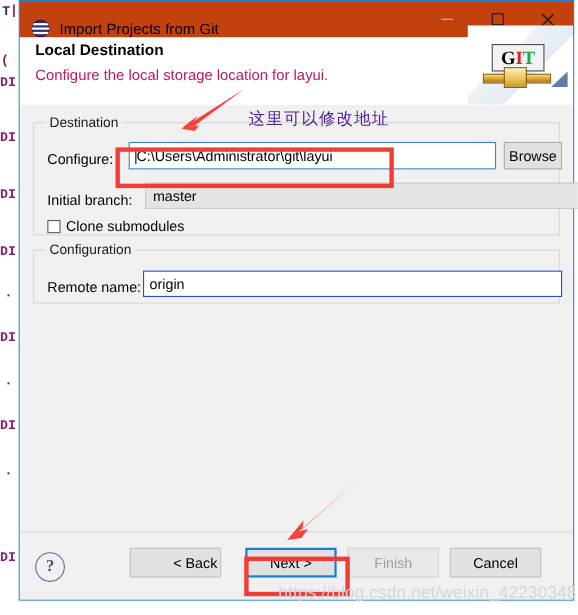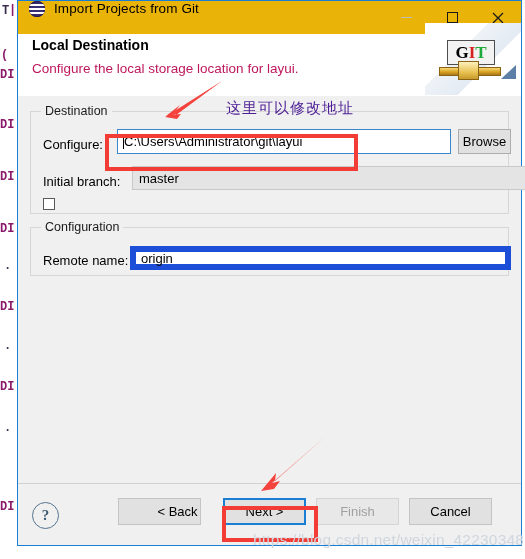--- a/index.html
+++ b/index.html
@@ -17,21 +17,21 @@
            font-size:12px;font-weight:bold;color:#8b1a6b;white-space:nowrap;}
   .bg-frag.dark{color:#3a2d4d;}
 
   
   .window{
     position:absolute;left:17px;top:0px;width:505px;height:546px;
     background:#f0f0f0;border:1px solid #1a7fd4;box-sizing:border-box;
   }
 
   
-  .titlebar{position:relative;height:33px;background:#eab308;display:flex;align-items:flex-start;}
+  .titlebar{position:relative;height:33px;background:#c2410c;display:flex;align-items:flex-end;}
   .tb-icon{width:16px;height:16px;margin-left:11px;margin-right:9px;border-radius:50%;
     position:relative;overflow:hidden;flex:none;
     background:#3b2d73;
     box-shadow:inset 0 0 0 1px #241a4d;}
   .tb-icon i{position:absolute;left:0;right:0;background:#ffffff;display:block;}
   .tb-icon i:nth-child(1){top:3px;height:1.6px;}
   .tb-icon i:nth-child(2){top:7px;height:1.6px;}
   .tb-icon i:nth-child(3){top:11px;height:1.6px;}
   .tb-title{font-size:13.5px;color:#000;letter-spacing:.1px;}
   .tb-buttons{position:absolute;right:0;top:0;height:33px;display:flex;}
@@ -67,21 +67,21 @@
   
   .group{position:absolute;border:1px solid #d6d6d6;background:transparent;box-sizing:border-box;}
   .group > .legend{position:absolute;left:10px;top:-8px;background:#f0f0f0;padding:0 4px;
     font-size:12.5px;color:#1a1a1a;}
 
   #grp-dest{left:12px;top:15px;width:479px;height:103px;}
   #grp-conf{left:12px;top:131px;width:479px;height:49px;}
 
   .lbl{position:absolute;font-size:13px;color:#000;}
 
-  .textfield{position:absolute;background:#ffffff;border:6px solid #1d4ed8;box-sizing:border-box;
+  .textfield{position:absolute;background:#ffffff;border:1px solid #1d4ed8;box-sizing:border-box;
     font-size:13px;color:#000;display:flex;align-items:center;padding-left:5px;}
   .textfield.focus{border:1px solid #3a86c8;}
   .caret{display:inline-block;width:1px;height:14px;background:#000;margin-right:0px;}
 
   .btn{position:absolute;background:#e1e1e1;border:1px solid #adadad;box-sizing:border-box;
     font-size:13px;color:#000;display:flex;align-items:center;justify-content:center;}
 
   .combo{position:absolute;background:#e4e4e4;border:1px solid #c9c9c9;box-sizing:border-box;
     font-size:13px;color:#000;display:flex;align-items:center;padding-left:6px;}
   .combo .chev{position:absolute;right:9px;top:50%;margin-top:-3px;}
@@ -190,20 +190,21 @@
         <span>master</span>
         <span class="chev">
           <svg width="11" height="7" viewBox="0 0 11 7">
               <path d="M1 1 L5.5 5.5 L10 1" stroke="#555" stroke-width="1.2" fill="none"></path>
             </svg>
         </span>
       </div>
 
       <div class="cbrow" style="left:25px;top:102px;">
         <span class="cbbox"></span>
+        <span>Clone submodules</span>
       </div>
 
       <div class="group" id="grp-conf">
         <span class="legend">Configuration</span>
       </div>
 
       <div class="lbl" style="left:25px;top:157px;">Remote name:</div>
 
       <div class="textfield" style="left:112px;top:150px;width:381px;height:24px;">
         <span>origin</span>

